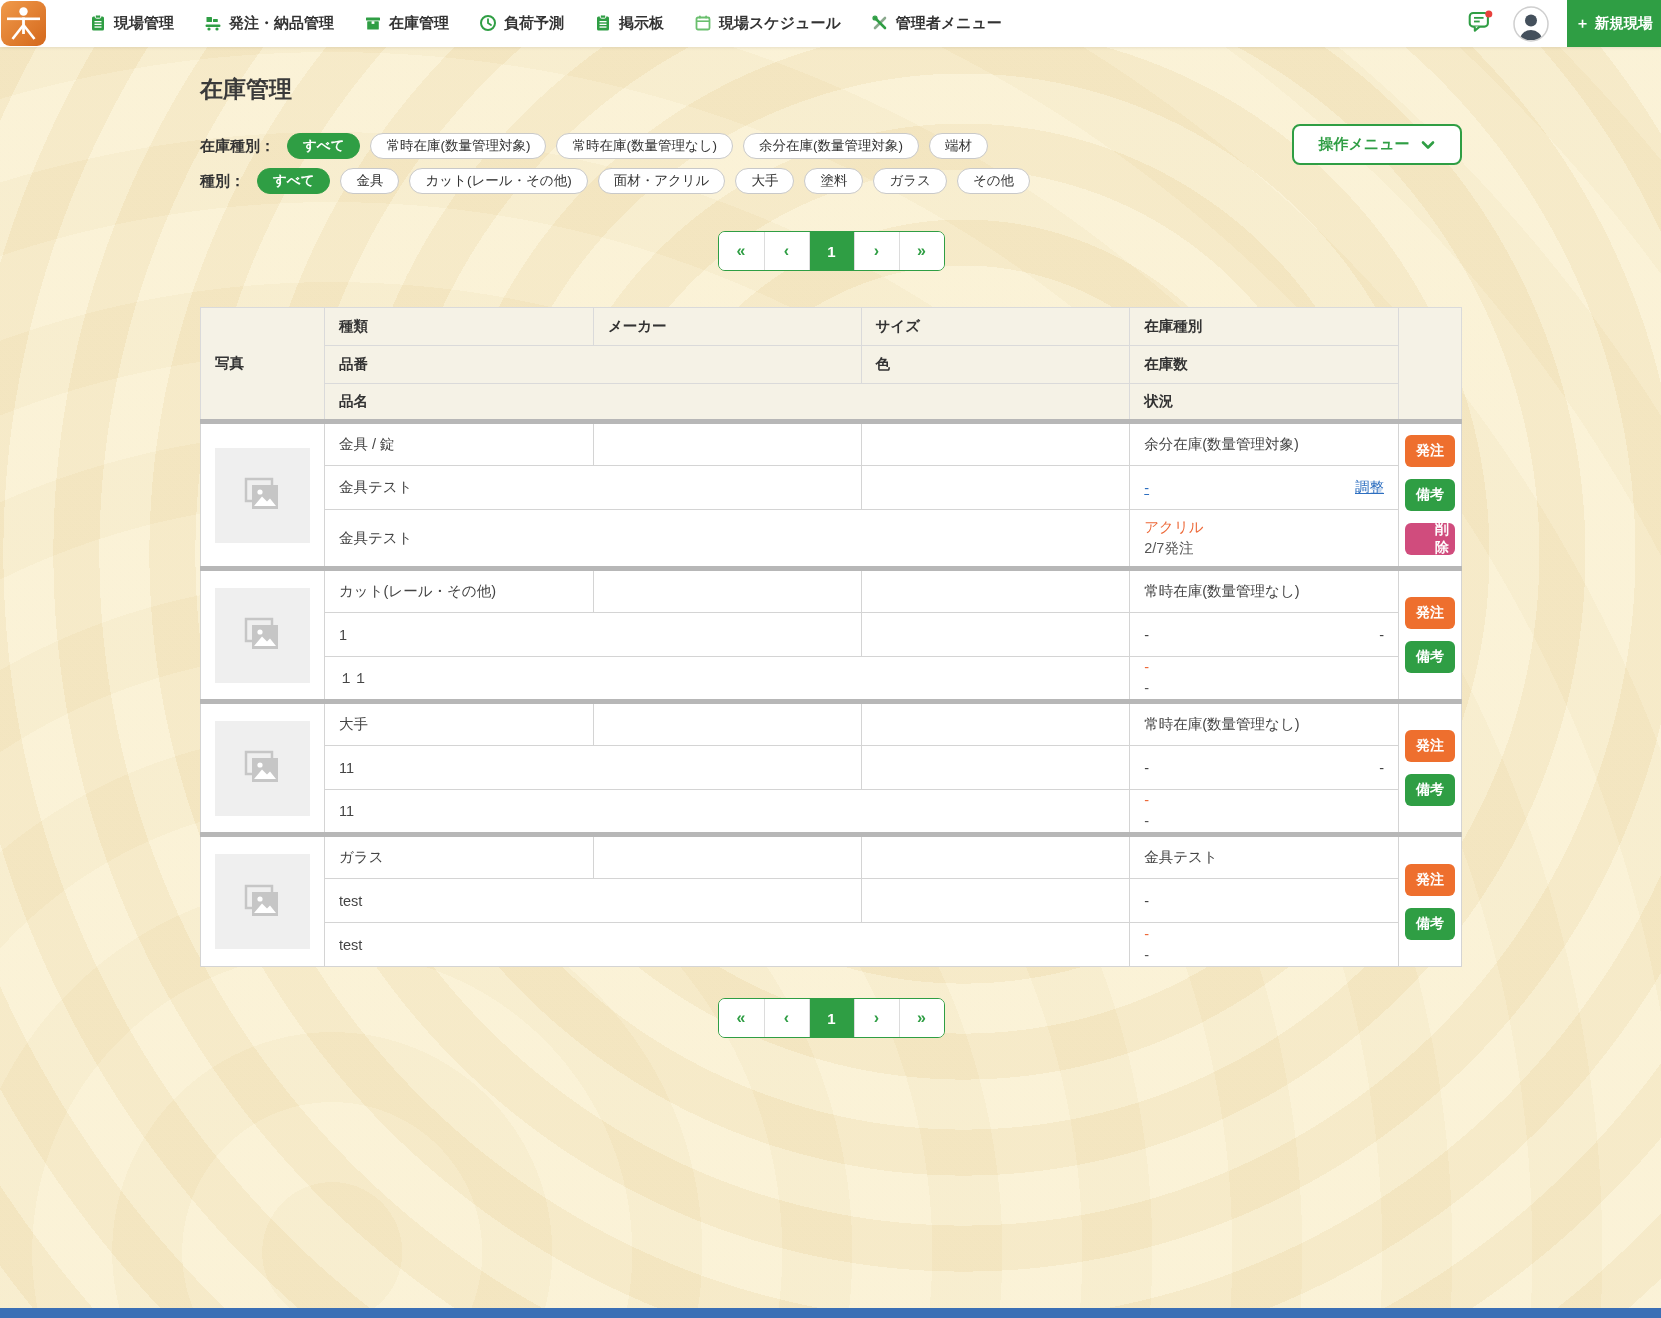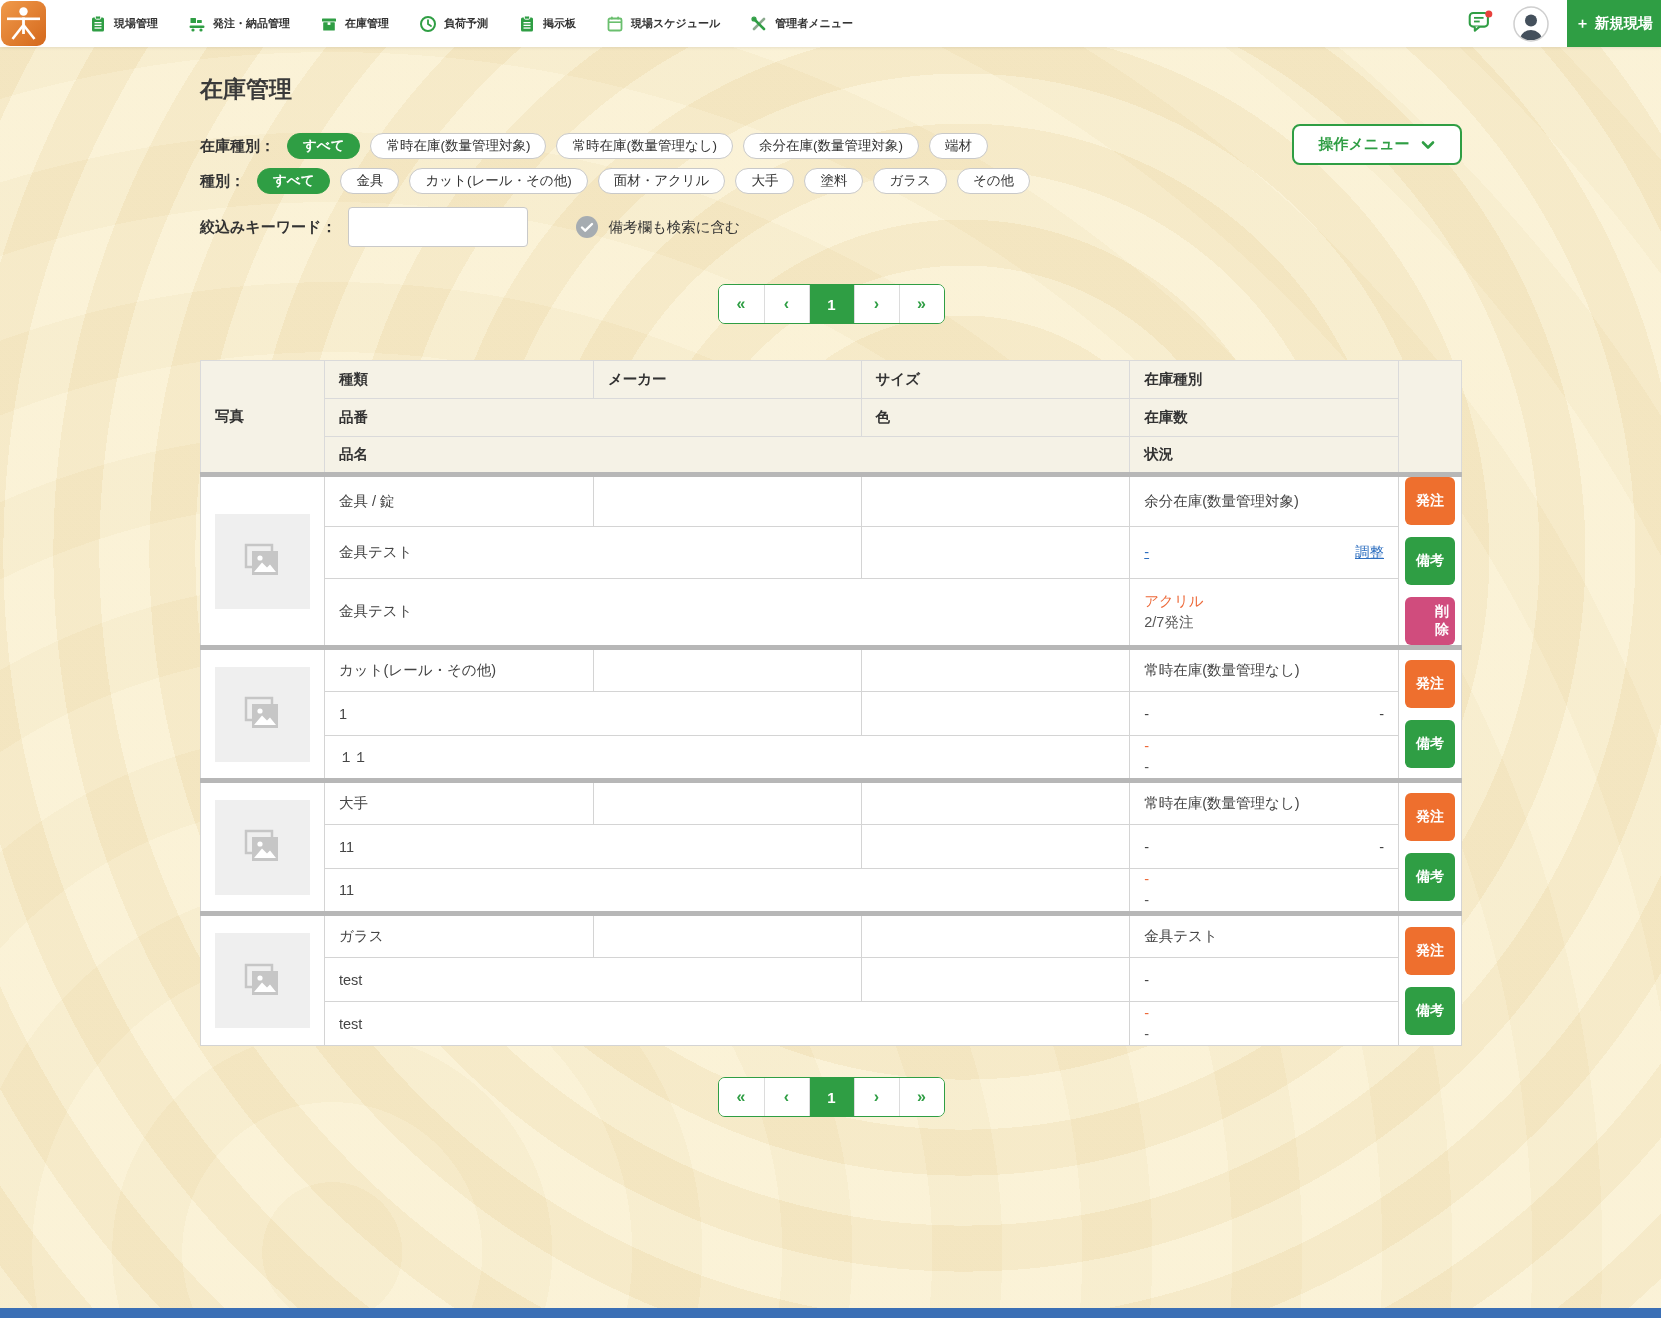--- a/index.html
+++ b/index.html
@@ -16,21 +16,21 @@
   }
 
   
   .topnav {
     position:absolute; top:0; left:0; width:1661px; height:47px;
     background:#fff; display:flex; align-items:center; z-index:20;
     box-shadow:0 1px 3px rgba(0,0,0,0.08);
   }
   .logo { width:47px; height:47px; flex:0 0 auto; display:block; }
   .nav-items { display:flex; align-items:center; gap:30px; margin-left:42px; }
-  .nav-item { display:flex; align-items:center; gap:7px; font-size:11px; font-weight:bold; color:#333; cursor:pointer; white-space:nowrap; }
+  .nav-item { display:flex; gap:7px; font-size:15px; font-weight:bold; color:#333; cursor:pointer; white-space:nowrap; }
   .nav-right { margin-left:auto; display:flex; align-items:center; }
   .chat-wrap { position:relative; margin-right:20px; cursor:pointer; }
   .avatar { margin-right:18px; cursor:pointer; }
   .new-site-btn {
     height:47px; width:94px; background:#2f9e44; color:#fff; border:none;
     font-family:inherit; font-size:14.5px; font-weight:bold;
     display:flex; align-items:center; justify-content:center; gap:5px; cursor:pointer;
   }
 
   
@@ -86,21 +86,21 @@
     background:#fff; font-size:14.5px; color:#444;
     height:44px; padding:0 14px; border:1px solid #d4d4d4; vertical-align:middle;
   }
   .inv tbody tr:first-child td { border-top:5px solid #b7b7b7; }
   .inv tr.tall td { height:59px; }
   .inv th.photo-h { width:112px; }
   .photo-cell { text-align:center; }
   .photo-ph { width:95px; height:95px; background:#efefef; margin:8px auto; display:flex; align-items:center; justify-content:center; }
   .action-cell { padding:0 5px !important; }
   .action-stack { display:flex; flex-direction:column; align-items:center; justify-content:center; gap:12px; }
-  .btn { width:50px; height:48px; border-radius:6px; border:none; color:#fff; font-family:inherit; font-size:14px; font-weight:bold; cursor:pointer; display:flex; align-items:center; justify-content:center; }
+  .btn { width:50px; height:32px; border-radius:6px; border:none; color:#fff; font-family:inherit; font-size:14px; font-weight:bold; cursor:pointer; display:flex; align-items:center; justify-content:center; }
   .btn-order  { background:#ee6f2e; }
   .btn-note   { background:#2f9e44; }
   .btn-delete { background:#d04c7d;padding-left:24px; }
   .stock-flex { display:flex; justify-content:space-between; align-items:center; }
   a.cell-link { color:#2e6fc0; text-decoration:underline; cursor:pointer; font-size:14.5px; }
   .status-line1 { color:#ed6a3a; line-height:1.45; }
   .status-line2 { color:#555; line-height:1.45; }
 
   .footer-strip { position:absolute; left:0; bottom:0; width:1661px; height:10px; background:#3b6fb5; }
 </style>
@@ -247,31 +247,20 @@
         <button class="chip">カット(レール・その他)</button>
         <button class="chip">面材・アクリル</button>
         <button class="chip">大手</button>
         <button class="chip">塗料</button>
         <button class="chip">ガラス</button>
         <button class="chip">その他</button>
       </div>
     </div>
 
 
-    <div class="filter-row" style="margin-top:13px;">
-      <span class="filter-label">絞込みキーワード：</span>
-      <input class="keyword-input" value="" style="">
-      <div class="note-toggle">
-        <svg width="24" height="24" viewBox="0 0 24 24">
-          <circle cx="12" cy="12" r="11" fill="#a6acb1"></circle>
-          <path d="M7 12.5 L10.2 15.7 L17 9" stroke="#fff" stroke-width="2.4" fill="none" stroke-linecap="round" stroke-linejoin="round"></path>
-        </svg>
-        <span class="note-toggle-label">備考欄も検索に含む</span>
-      </div>
-    </div>
   </div>
 
   <div class="pager-wrap top">
     <div class="pager">
       <button>«</button>
       <button>‹</button>
       <button class="active">1</button>
       <button>›</button>
       <button>»</button>
     </div>

